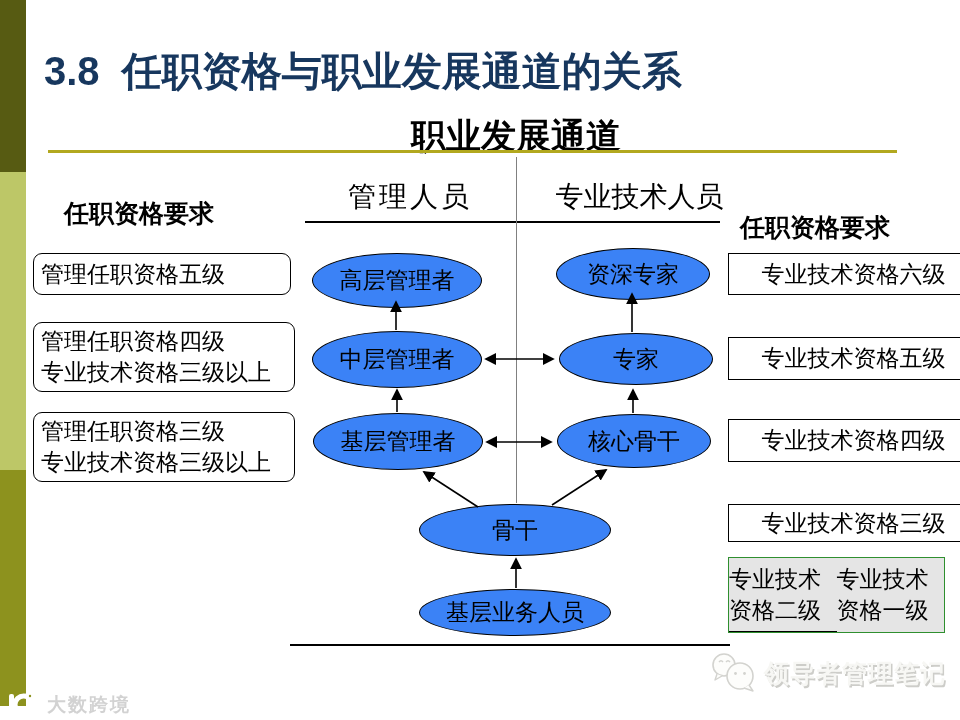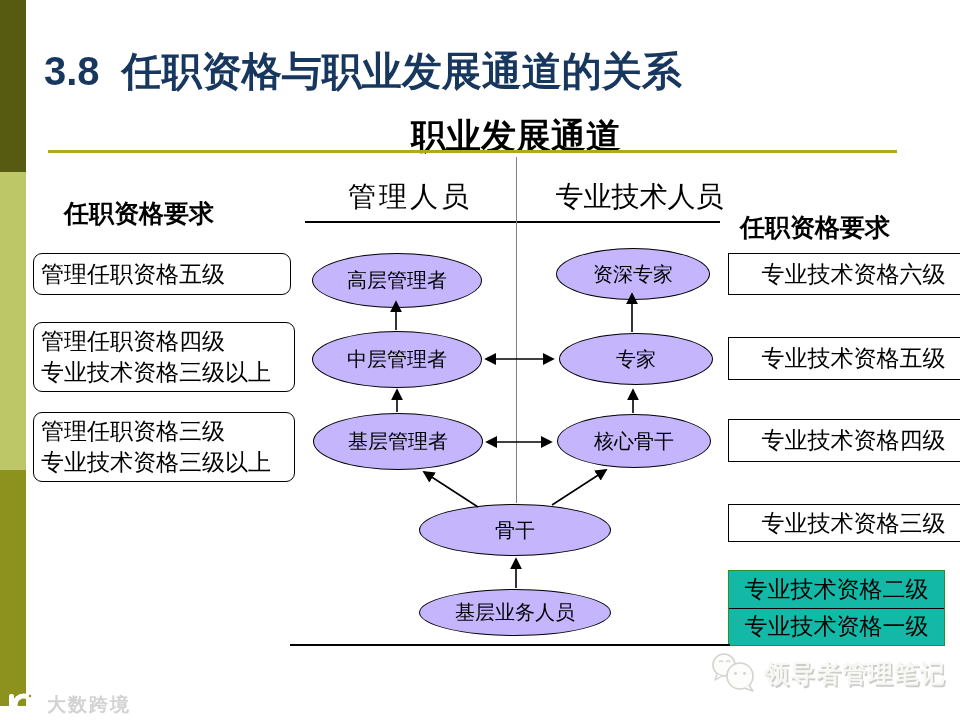--- a/index.html
+++ b/index.html
@@ -28,23 +28,23 @@
   .req-left{left:64px;top:197px;width:200px;}
   .req-right{left:740px;top:211px;width:200px;}
   .col-head{top:178px;font-size:28px;text-align:center;}
   .col-head-left{left:325px;width:170px;letter-spacing:3px;}
   .col-head-right{left:552px;width:175px;}
   .head-underline{left:305px;top:221px;width:415px;height:2px;background:#000;}
   .v-center-line{left:516px;top:157px;width:1px;height:346px;background:#808080;}
   .bottom-line{left:290px;top:644px;width:440px;height:2px;background:#000;}
   
   .node{
-    border:1.5px solid #000;border-radius:50%;background:#c4b5fd;
+    border:1.5px solid #000;border-radius:50%;background:#3b82f6;
     display:flex;align-items:center;justify-content:center;
-    font-size:20px;text-align:center;font-family:Liberation Mono, monospace;
+    font-size:23px;text-align:center;font-family:Liberation Mono, monospace;
   }
   .n-mgmt-top {left:312px;top:253px;width:168px;height:53px;}
   .n-tech-top {left:556px;top:248px;width:152px;height:50px;}
   .n-mgmt-mid {left:312px;top:331px;width:168px;height:55px;}
   .n-tech-mid {left:559px;top:333px;width:152px;height:50px;}
   .n-mgmt-base{left:313px;top:413px;width:168px;height:55px;}
   .n-tech-base{left:557px;top:414px;width:152px;height:52px;}
   .n-backbone {left:419px;top:504px;width:190px;height:50px;}
   .n-entry    {left:419px;top:589px;width:190px;height:45px;}
   
@@ -57,23 +57,23 @@
   .req-box.right-style{align-items:center;text-align:center;}
   .lb1{left:33px;top:253px;width:249px;height:40px;}
   .lb2{left:33px;top:322px;width:253px;height:68px;}
   .lb3{left:33px;top:412px;width:253px;height:68px;}
   .rb{left:728px;width:215px;}
   .rb1{top:253px;height:40px;}
   .rb2{top:337px;height:41px;}
   .rb3{top:419px;height:41px;}
   .rb4{top:504px;height:36px;}
   .green-box{
-    left:728px;top:570px;width:215px;height:74px;
-    border:1.5px solid var(--green_border);background:#14b8a6;
-    display:flex;flex-direction:column;
+    left:728px;top:557px;width:215px;height:74px;
+    border:1.5px solid var(--green_border);background:#e5e5e5;
+    display:flex;flex-direction:row;
   }
   .green-box .row{
     flex:1;display:flex;align-items:center;justify-content:center;
     font-size:23px;
   }
   .green-box .row.first{border-bottom:1px solid #000;}
   
   .arrows{left:0;top:0;pointer-events:none;}
   
   .wm-left-text{

